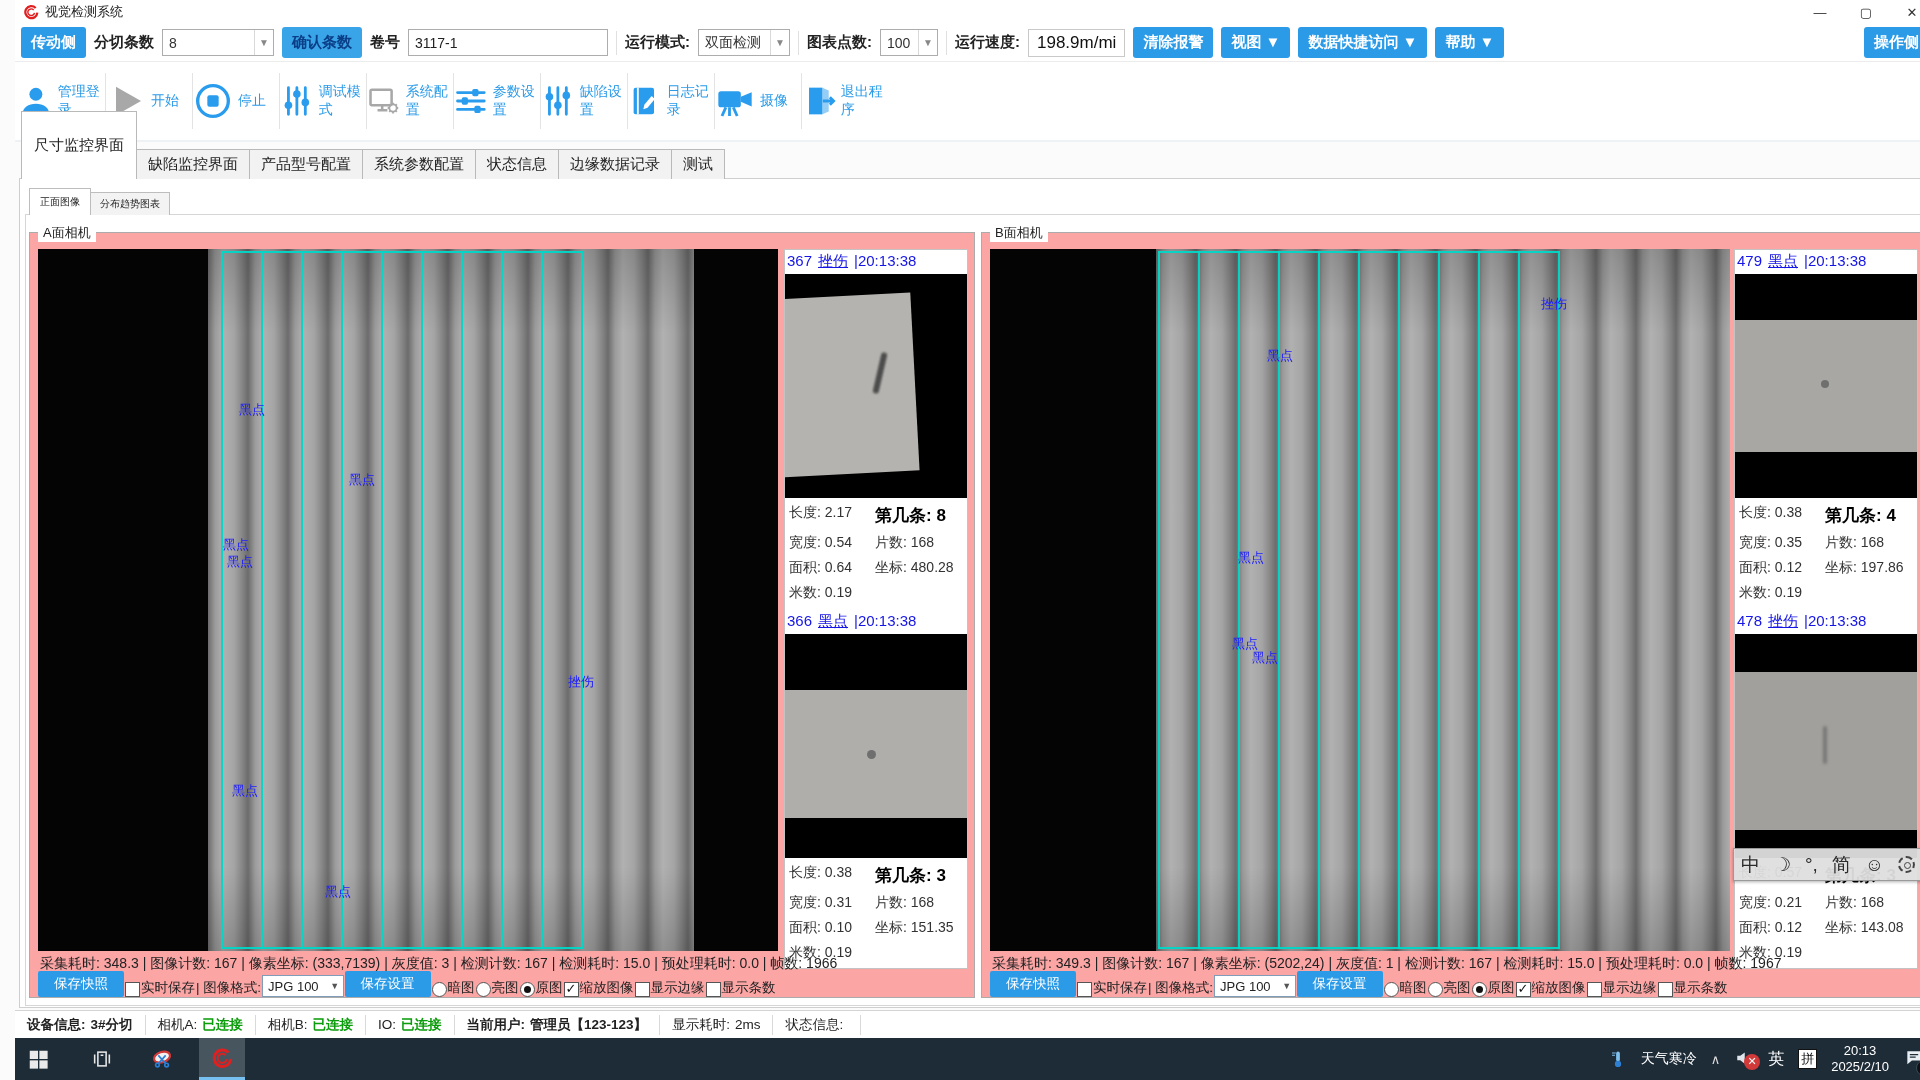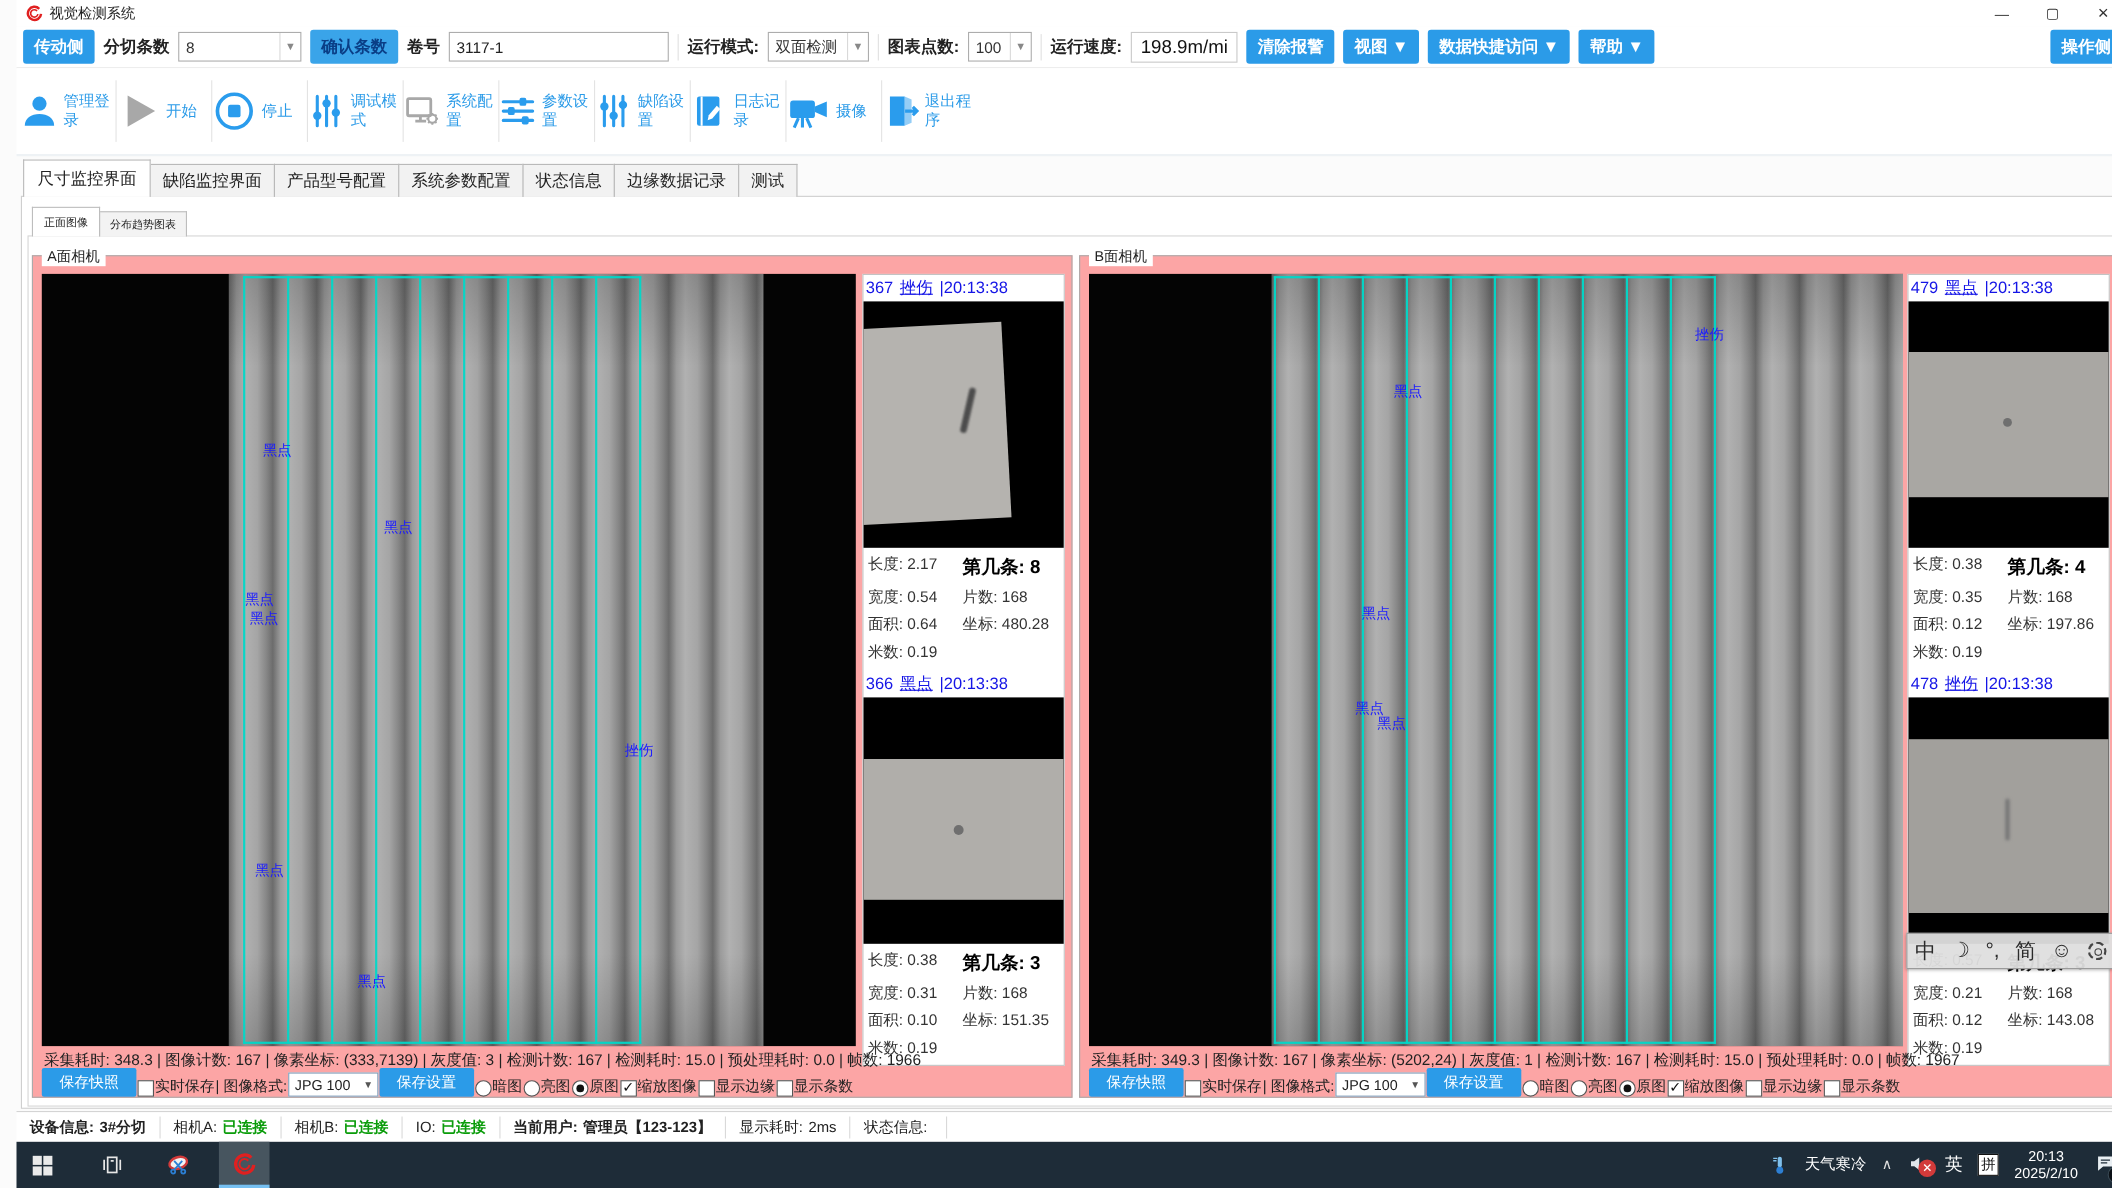--- a/index.html
+++ b/index.html
@@ -38,21 +38,21 @@
   .tool-item { width:86px; display:flex; flex-direction:row; align-items:center; gap:5px; cursor:pointer; }
   .tool-ico { width:40px; height:40px; }
   .tool-ico svg { width:100%; height:100%; }
   .tool-label { color:#2b9be8; font-size:14px; }
   .tool-sep { width:1px; height:56px; background:#e3e3e3; }
 
   
   .tabs { position:absolute; top:150px; left:6px; height:29px; display:flex; align-items:flex-end; z-index:3; }
   .tab { border:1px solid #b9b9b9; border-bottom:none; background:#f2f2f2; color:#222;
     font-size:15px; padding:5px 11px; margin-right:-1px; cursor:pointer; }
-  .tab.active { background:#fff; padding:7px 12px; position:relative; z-index:4; }
+  .tab.active { background:#fff; padding:24px 12px; position:relative; z-index:4; }
   .tab-frame { position:absolute; top:178px; left:4px; right:4px; bottom:72px;
     border:1px solid #cfcfcf; background:#fff; z-index:1; }
   .subtabs { position:absolute; top:188px; left:14px; height:27px; display:flex; align-items:flex-end; z-index:3; }
   .subtab { border:1px solid #bdbdbd; border-bottom:none; background:#f3f3f3; color:#222;
     font-size:10px; padding:4px 9px; margin-right:-1px; cursor:pointer; }
   .subtab.active { background:#fff; padding:6px 10px; position:relative; z-index:4; }
   .subtab-frame { position:absolute; top:214px; left:10px; right:10px; bottom:74px;
     border:1px solid #d6d6d6; background:#fff; z-index:2; }
 
   

